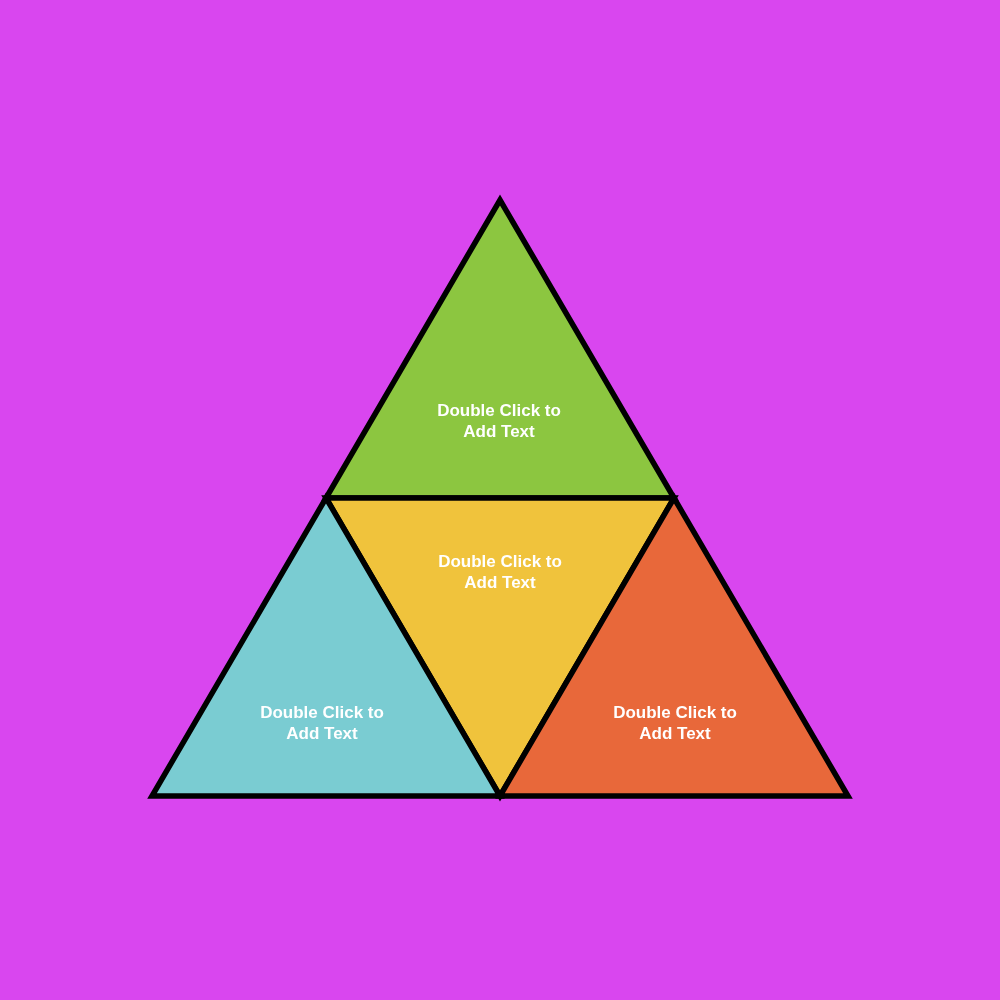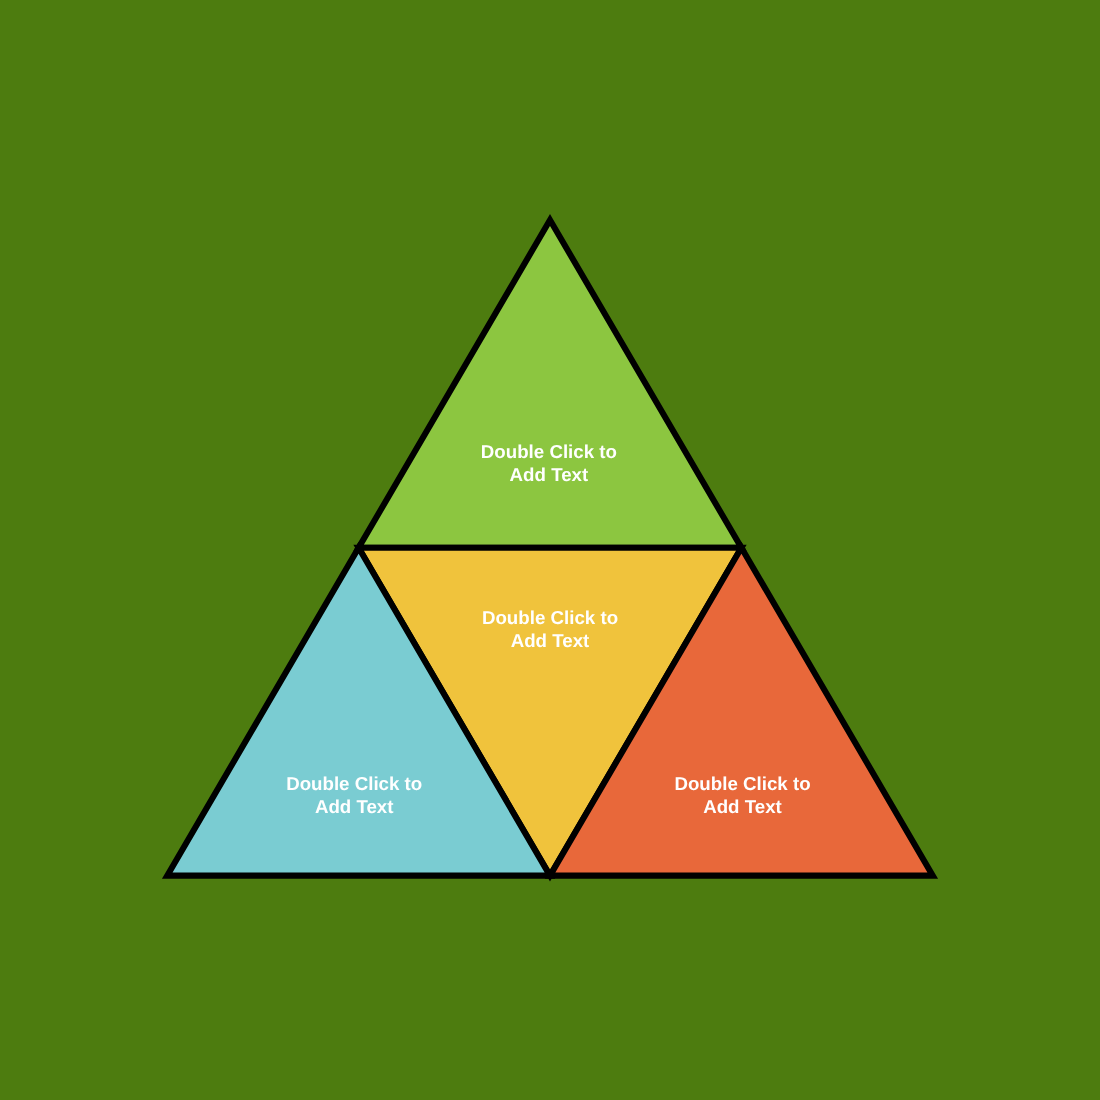--- a/index.html
+++ b/index.html
@@ -7,21 +7,21 @@
     padding: 0;
     width: 1000px;
     height: 1000px;
     background: #000000;
     overflow: hidden;
   }
   .stage {
     position: relative;
     width: 1000px;
     height: 1000px;
-    background: #4d7c0f;
+    background: #d946ef;
   }
   .stage svg {
     position: absolute;
     left: 0;
     top: 0;
     width: 1000px;
     height: 1000px;
   }
   .tri-label {
     position: absolute;

